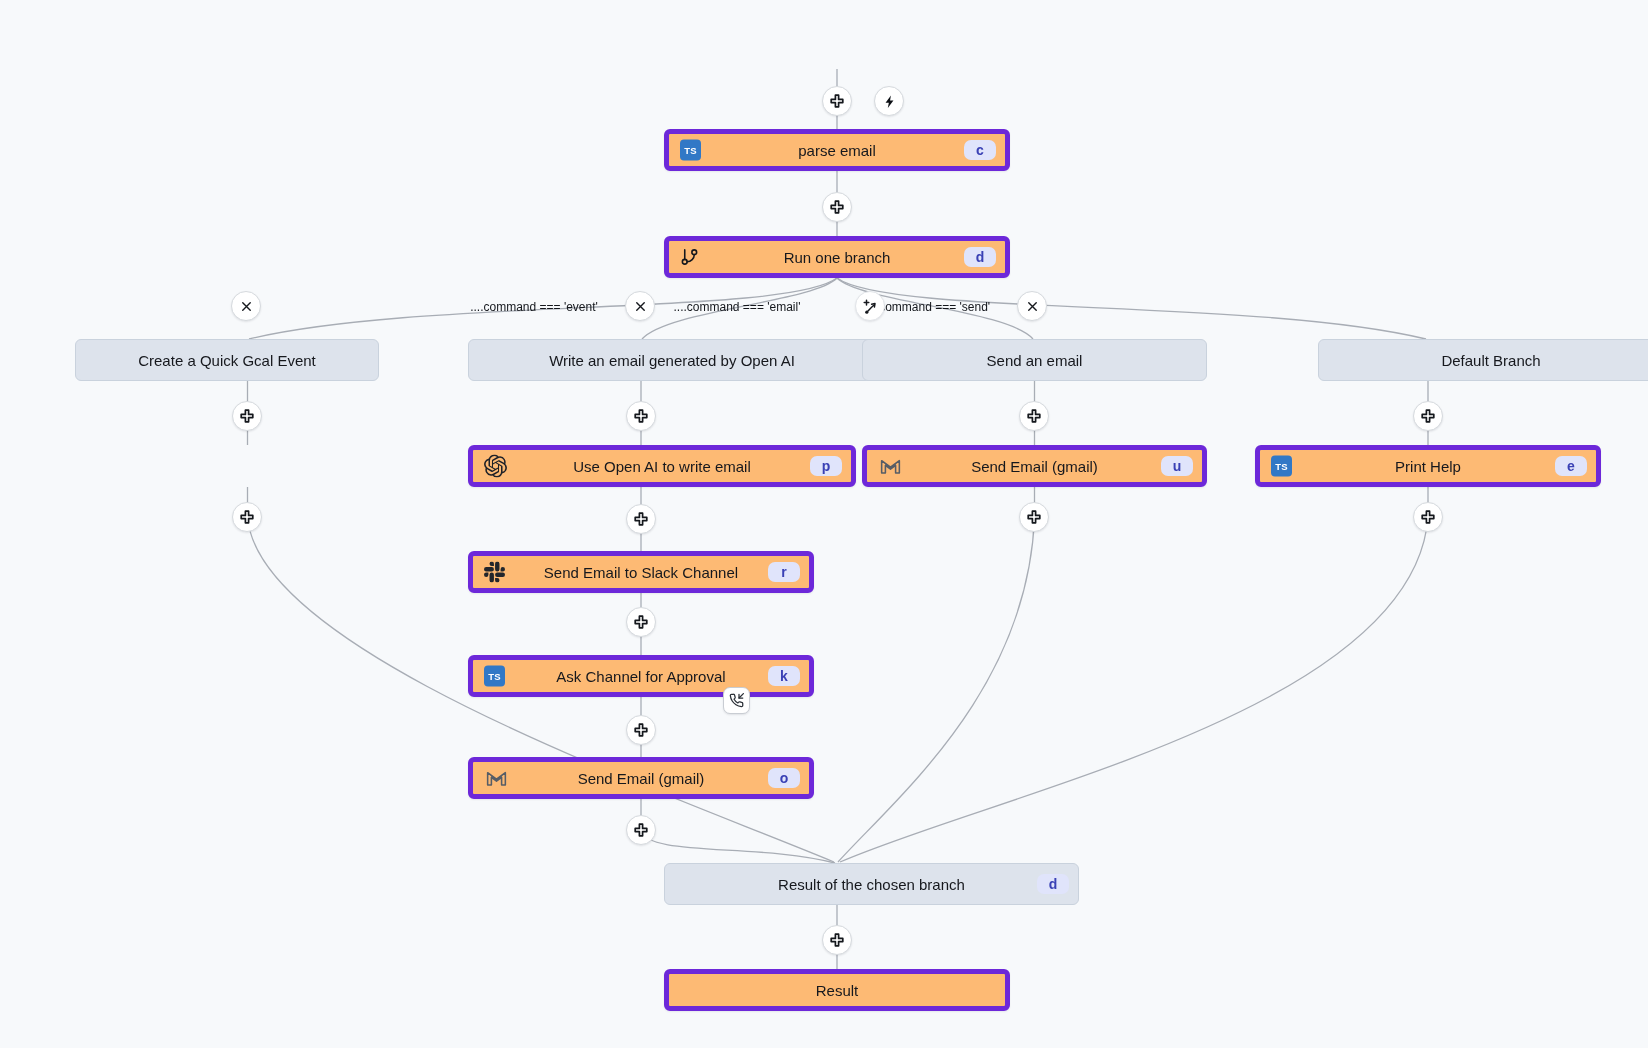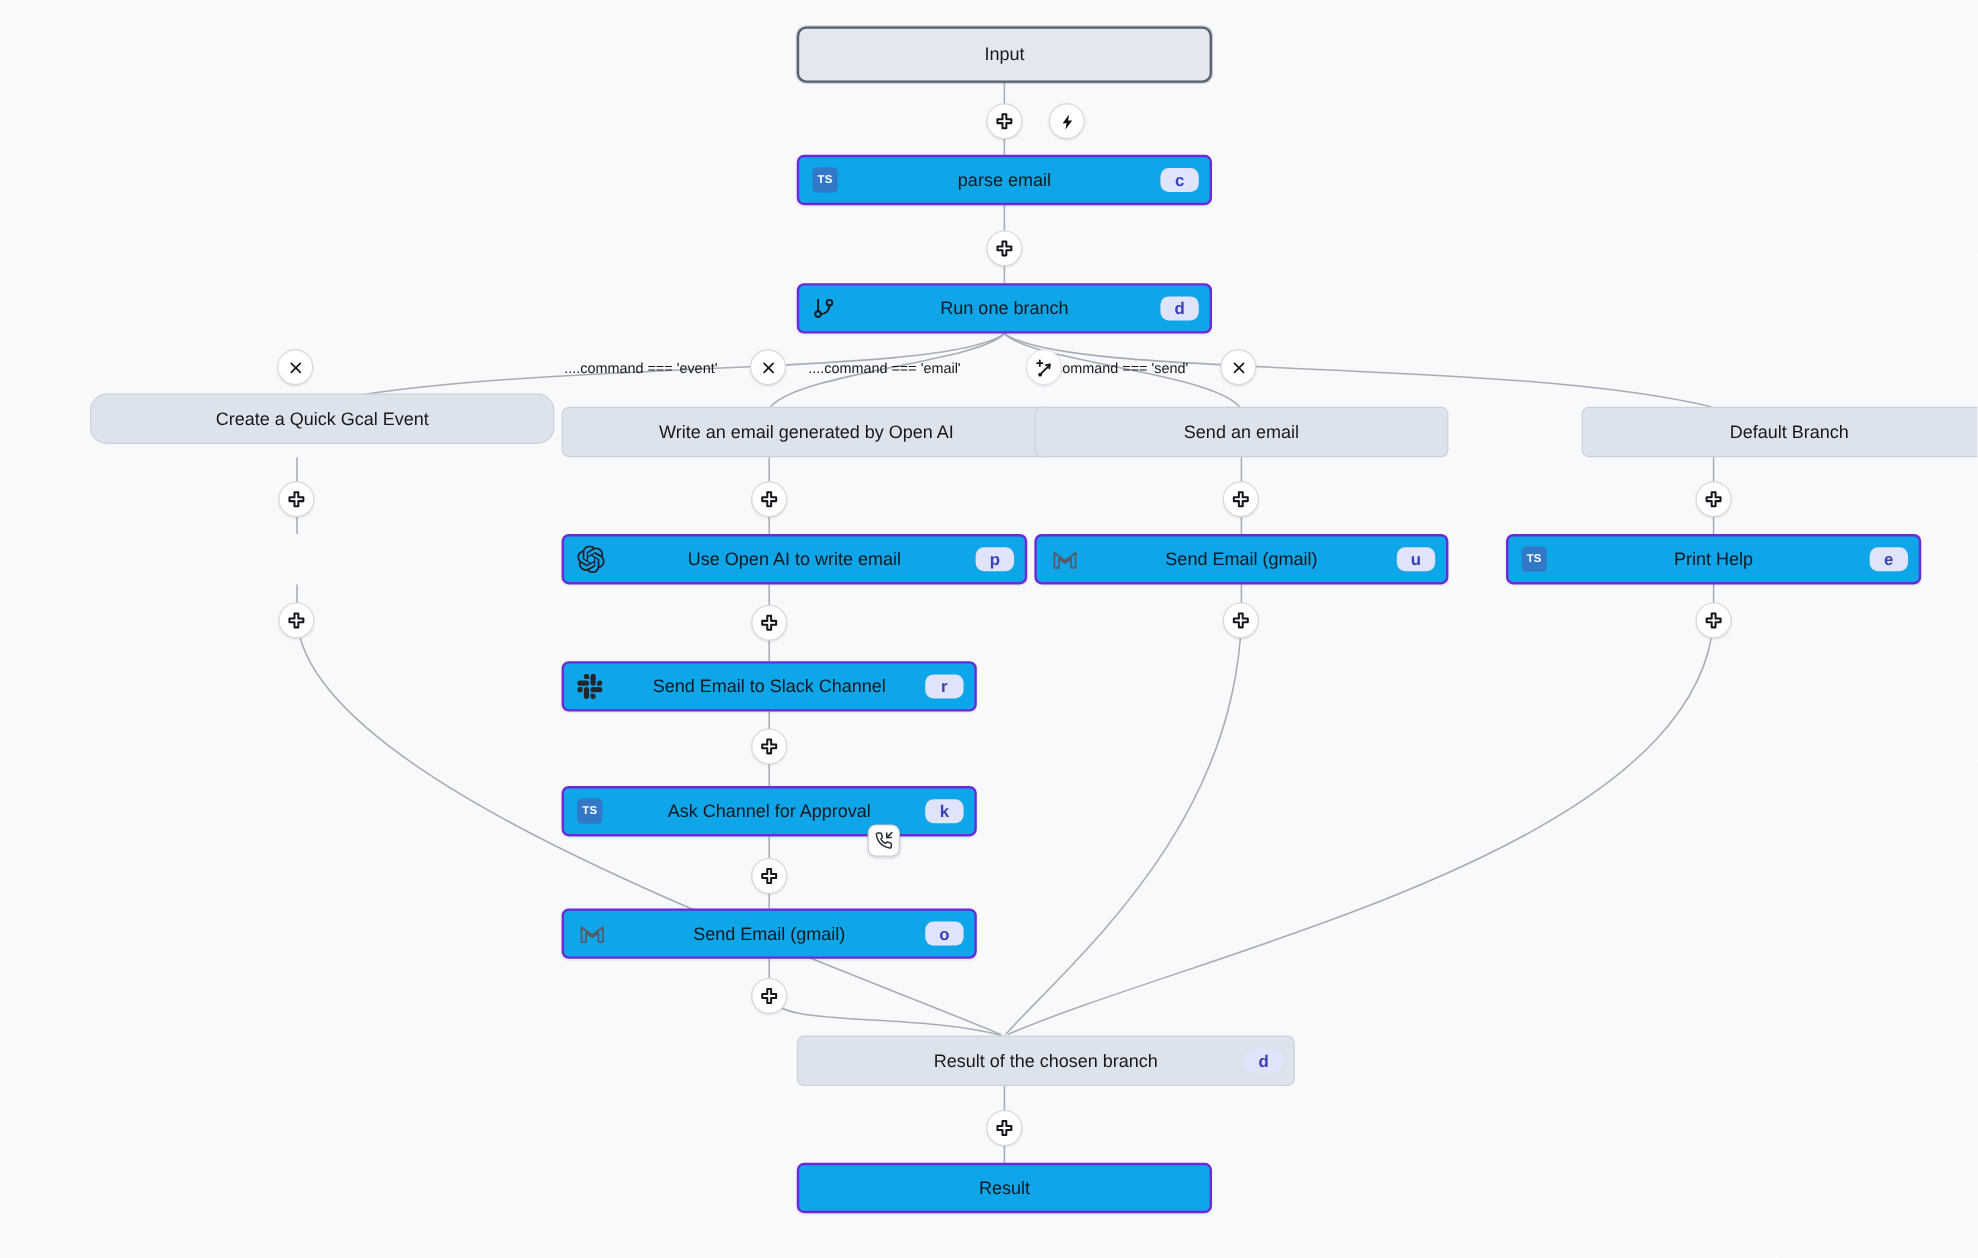--- a/index.html
+++ b/index.html
@@ -6,21 +6,21 @@
   #canvas{
     position:relative;width:1648px;height:1048px;overflow:hidden;
     background:#f7f9fb;
     font-family:"Liberation Sans","DejaVu Sans",sans-serif;
     color:#16181d;
   }
   #edges{position:absolute;left:0;top:0;z-index:1;}
   .node{
     position:absolute;height:42px;box-sizing:border-box;z-index:2;
     display:flex;align-items:center;justify-content:center;
-    background:#0ea5e9;border:2px solid #6d28d9;border-radius:6px;
+    background:#fdba74;border:5px solid #6d28d9;border-radius:6px;
     box-shadow:0 1px 2px rgba(16,24,40,0.07);
     font-size:15px;
   }
   .node .lbl{white-space:nowrap;}
   .hdr{background:#dde3ec;border:1px solid #c9d2dd;box-shadow:none;}
   .selected{
     background:#e3e8ef;border:2.5px solid #566173;border-radius:8px;
     box-shadow:0 0 0 1px rgba(86,97,115,0.25);
   }
   .icon-left{position:absolute;left:11px;top:50%;transform:translateY(-50%);display:flex;align-items:center;}
@@ -81,23 +81,20 @@
       <path d="M1428 517 C1414 708 1002 792 840 862"></path>
       <path d="M837 905 V940"></path>
       <path d="M837 940 V969"></path>
     </g>
   </svg>
 
   <div class="cond" style="left:534px;top:307px;">....command === 'event'</div>
   <div class="cond" style="left:737px;top:307px;">....command === 'email'</div>
   <div class="cond" style="left:928px;top:307px;">....command === 'send'</div>
 
-  <div class="node selected" style="left:664px;top:22px;width:346px;height:47px;">
-    <span class="lbl">Input</span>
-  </div>
 
   <div class="node" style="left:664px;top:129px;width:346px;">
     <span class="icon-left">
         <span class="ts-badge">TS</span>
       </span>
     <span class="lbl">parse email</span>
     <span class="badge">c</span>
   </div>
 
   <div class="node" style="left:664px;top:236px;width:346px;">
@@ -106,21 +103,21 @@
         <line x1="6" y1="3" x2="6" y2="15"></line>
           <circle cx="18" cy="6" r="3"></circle>
           <circle cx="6" cy="18" r="3"></circle>
           <path d="M18 9a9 9 0 0 1-9 9"></path>
       </svg>
     </span>
     <span class="lbl">Run one branch</span>
     <span class="badge">d</span>
   </div>
 
-  <div class="node hdr" style="left:75px;top:328px;width:387px;border-radius:14px;">
+  <div class="node hdr" style="left:75px;top:339px;width:304px;">
     <span class="lbl">Create a Quick Gcal Event</span>
   </div>
   <div class="node hdr" style="left:468px;top:339px;width:408px;">
     <span class="lbl">Write an email generated by Open AI</span>
   </div>
   <div class="node hdr" style="left:862px;top:339px;width:345px;">
     <span class="lbl">Send an email</span>
   </div>
   <div class="node hdr" style="left:1318px;top:339px;width:346px;">
     <span class="lbl">Default Branch</span>

